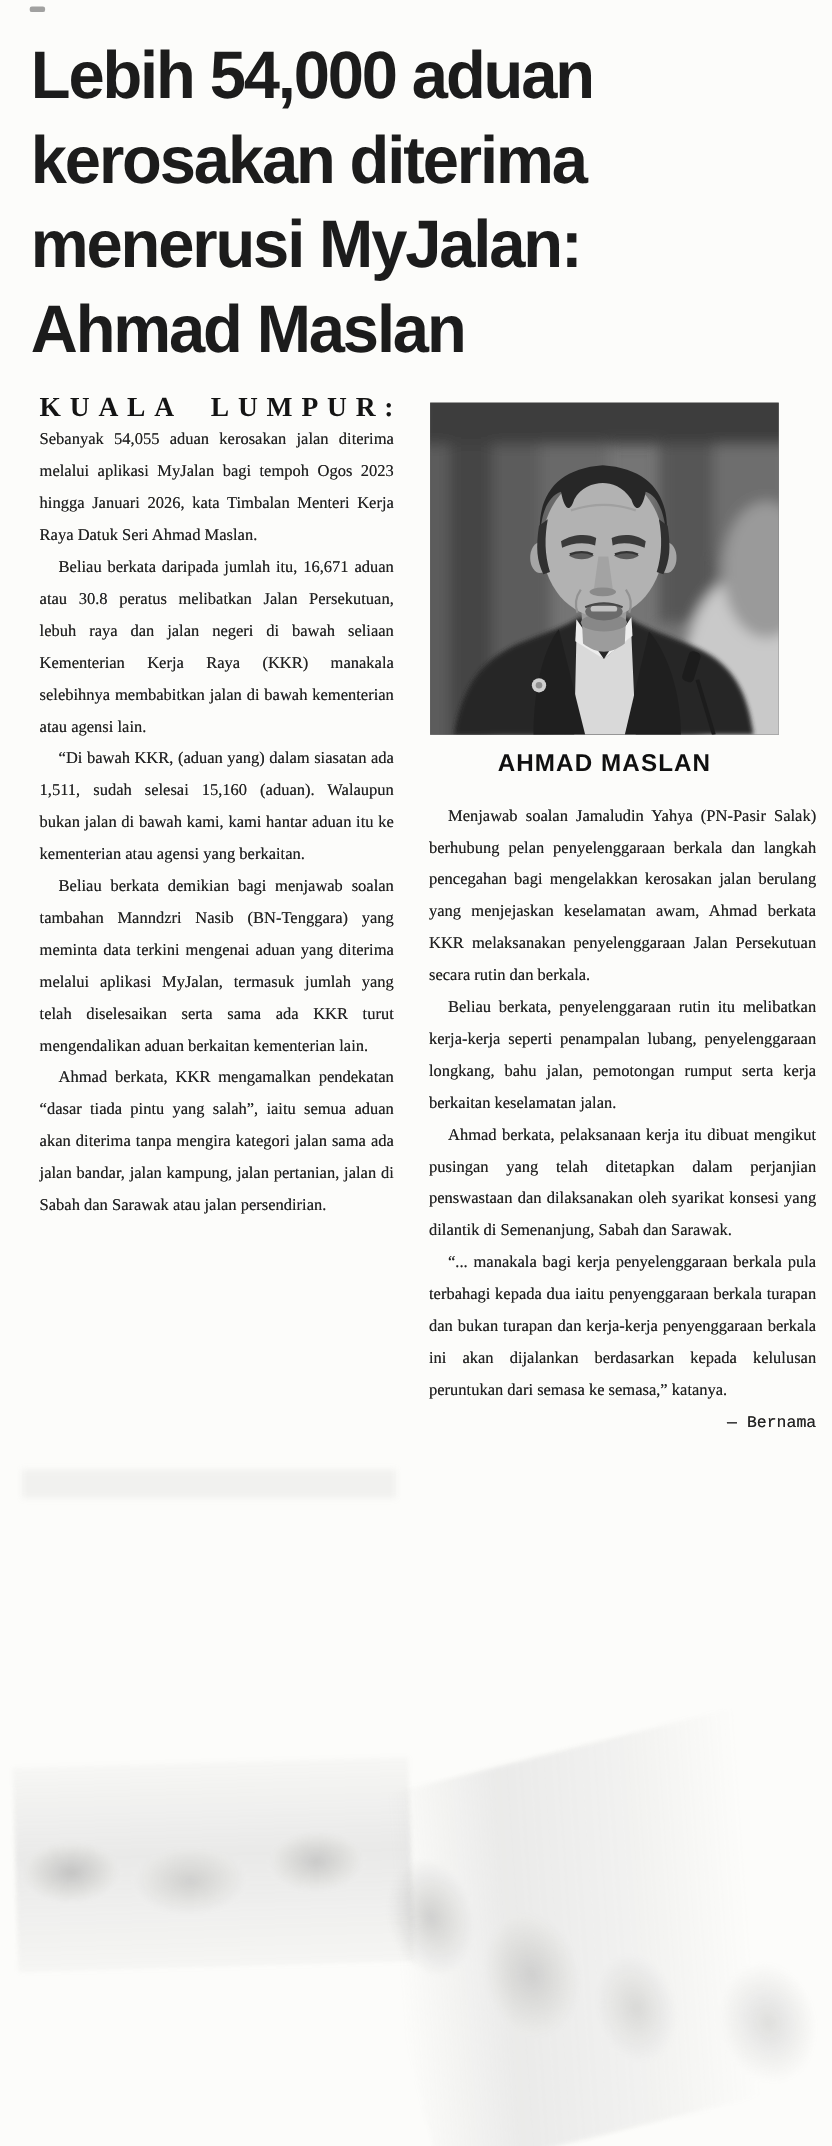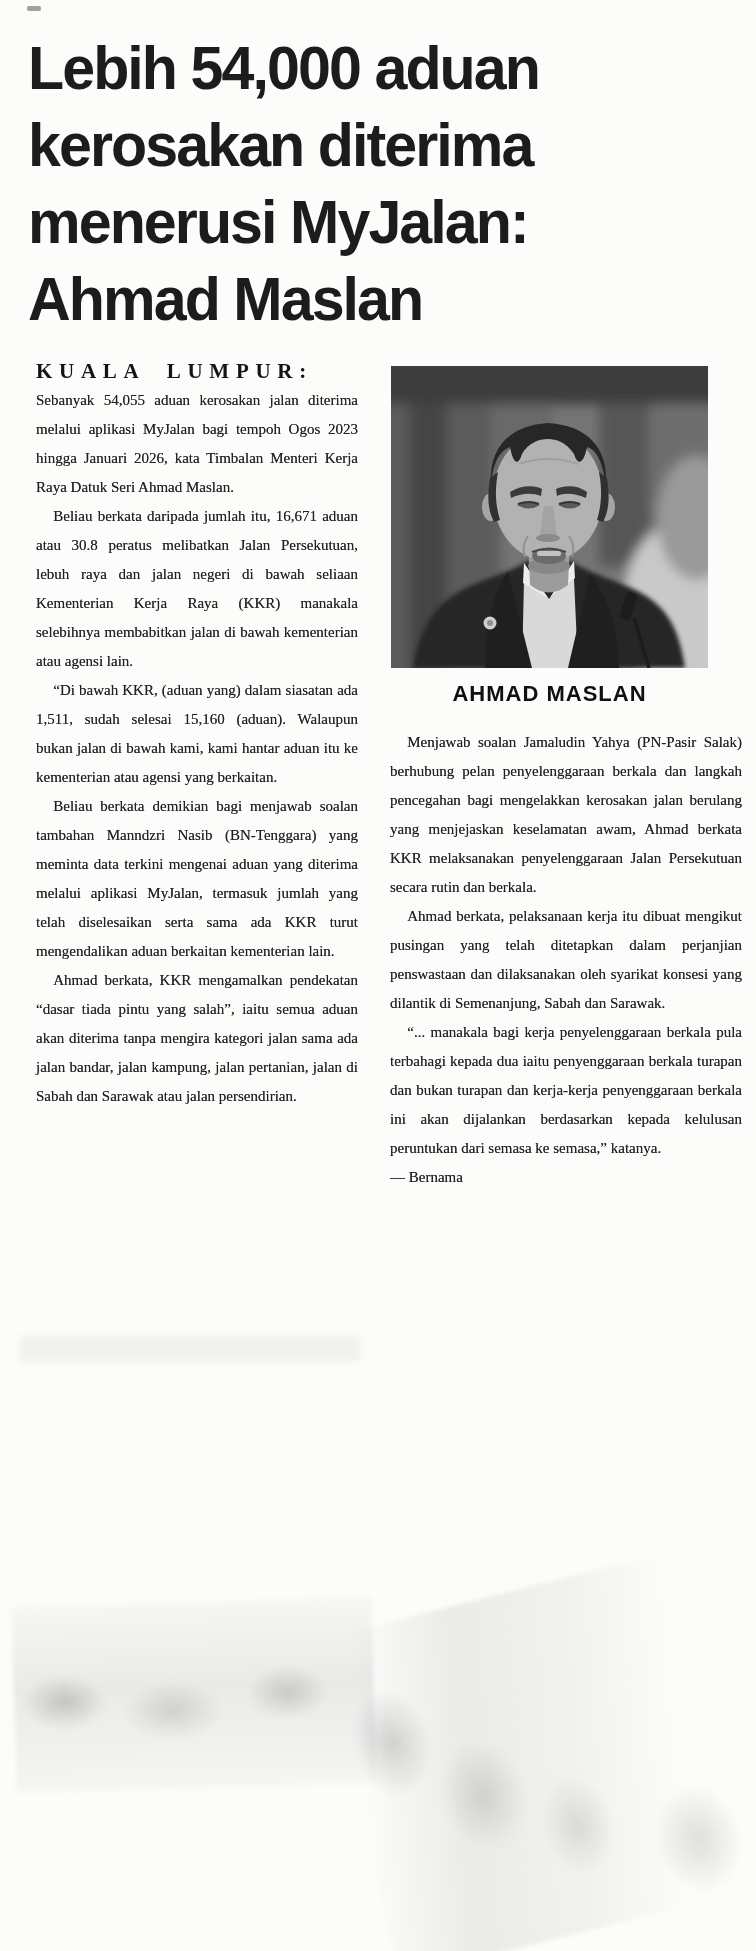--- a/index.html
+++ b/index.html
@@ -9,21 +9,21 @@
   
   .headline{position:absolute;left:28px;top:30px;width:690px;}
   .headline-line{font-family:"Liberation Sans",sans-serif;font-weight:700;
                  font-size:61px;line-height:77px;letter-spacing:-2px;color:#1c1c1c;
                  transform:scaleX(0.97);transform-origin:left center;white-space:nowrap;}
 
   
   .left-col{position:absolute;left:36px;top:356px;width:322px;}
   .right-col{position:absolute;left:390px;top:366px;width:352px;}
 
-  .dateline{font-weight:700;font-size:21px;line-height:30px;letter-spacing:0.32em;
+  .dateline{font-weight:700;font-size:25px;line-height:30px;letter-spacing:0.32em;
             word-spacing:0.5em;color:#141414;white-space:nowrap;}
 
   .para{margin:0;font-size:15px;line-height:29px;text-align:justify;
         text-indent:1.15em;color:#222;text-shadow:0 0 0.5px rgba(25,25,25,0.65);}
   .left-paras .para:first-child{text-indent:0;}
 
   
   .photo-frame{width:317px;height:302px;margin-left:1px;overflow:hidden;background:#6f6f6f;}
   .photo-frame svg{display:block;}
   .photo-caption{width:317px;margin-left:1px;margin-top:13px;text-align:center;
@@ -144,19 +144,20 @@
 
         <rect x="232" y="226" width="11" height="28" rx="4" transform="rotate(17 237 240)" fill="#1c1c1c"></rect>
         <path d="M243 252 L258 302" stroke="#1c1c1c" stroke-width="3.5"></path>
       </svg>
     </div>
 
     <div class="photo-caption">AHMAD MASLAN</div>
 
     <div class="right-paras">
         <div class="para">Menjawab soalan Jamaludin Yahya (PN-Pasir Salak) berhubung pelan penyelenggaraan berkala dan langkah pencegahan bagi mengelakkan kerosakan jalan berulang yang menjejaskan keselamatan awam, Ahmad berkata KKR melaksanakan penyelenggaraan Jalan Persekutuan secara rutin dan berkala.</div>
+        <div class="para">Beliau berkata, penyelenggaraan rutin itu melibatkan kerja-kerja seperti penampalan lubang, penyelenggaraan longkang, bahu jalan, pemotongan rumput serta kerja berkaitan keselamatan jalan.</div>
         <div class="para">Ahmad berkata, pelaksanaan kerja itu dibuat mengikut pusingan yang telah ditetapkan dalam perjanjian penswastaan dan dilaksanakan oleh syarikat konsesi yang dilantik di Semenanjung, Sabah dan Sarawak.</div>
         <div class="para">“... manakala bagi kerja penyelenggaraan berkala pula terbahagi kepada dua iaitu penyenggaraan berkala turapan dan bukan turapan dan kerja-kerja penyenggaraan berkala ini akan dijalankan berdasarkan kepada kelulusan peruntukan dari semasa ke semasa,” katanya.</div>
-        <div class="para" style="text-align: left; text-indent: 0px;">— Bernama</div>
+        <div class="para" style="text-align: right; text-indent: 0px; font-family: Liberation Mono, monospace;">— Bernama</div>
       </div>
   </div>
 
 </div>
 
 </body></html>

